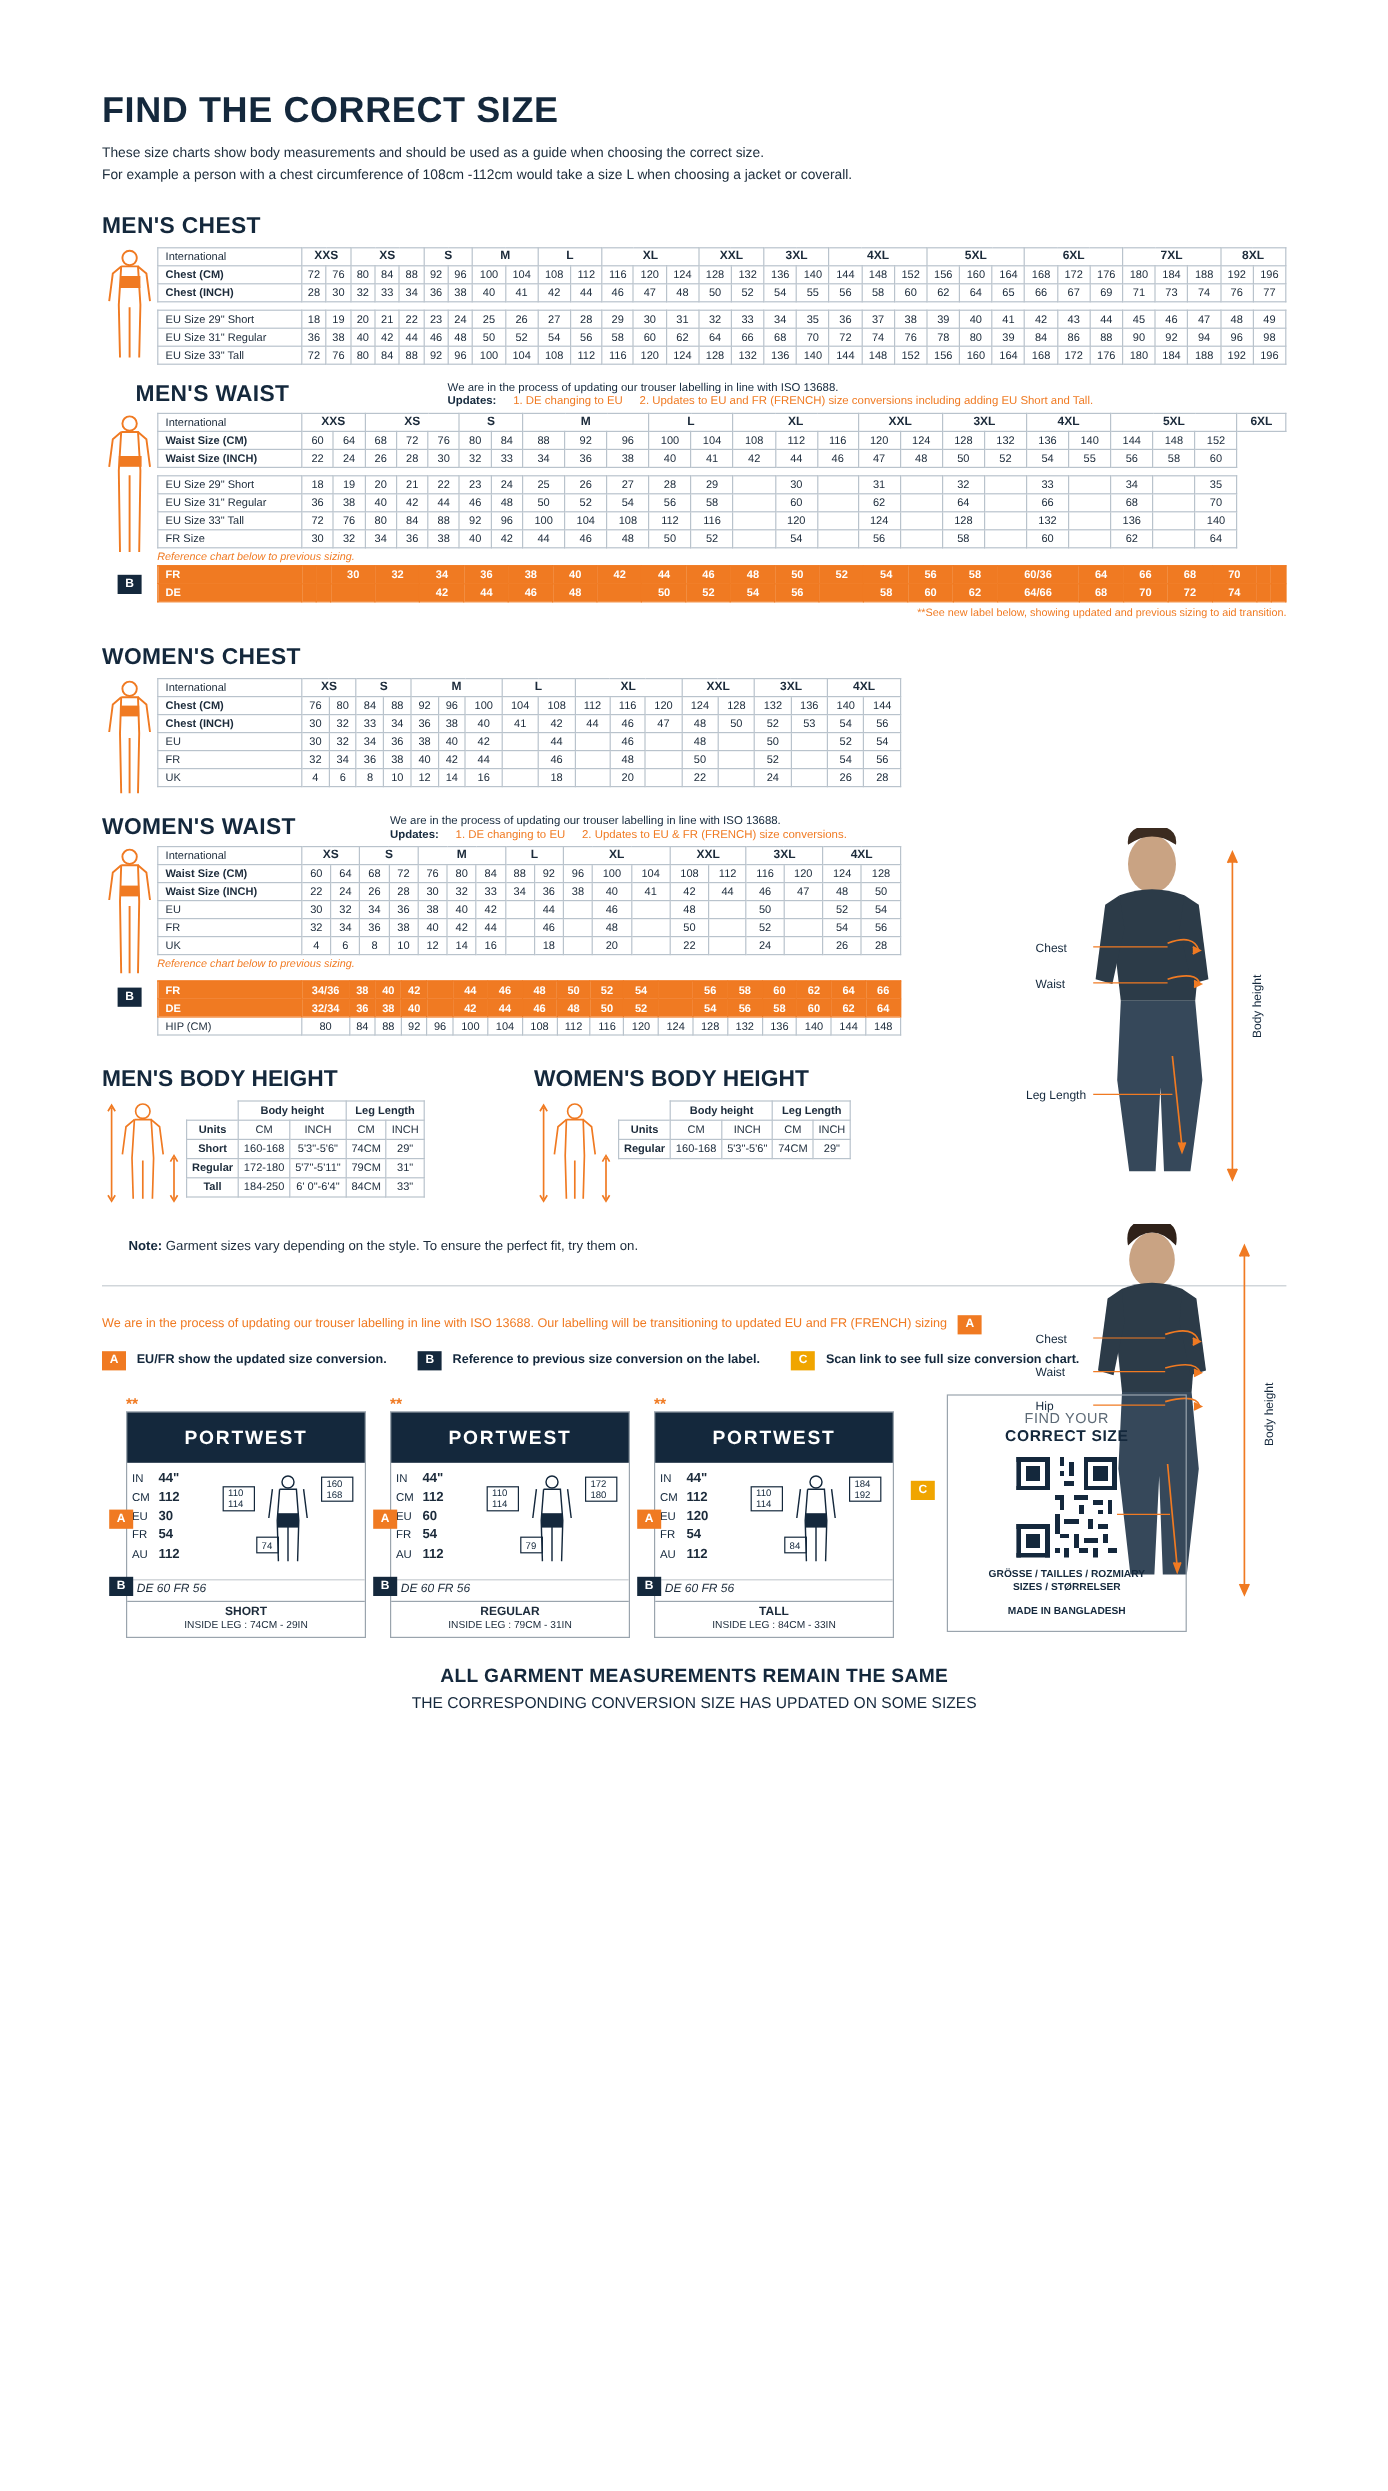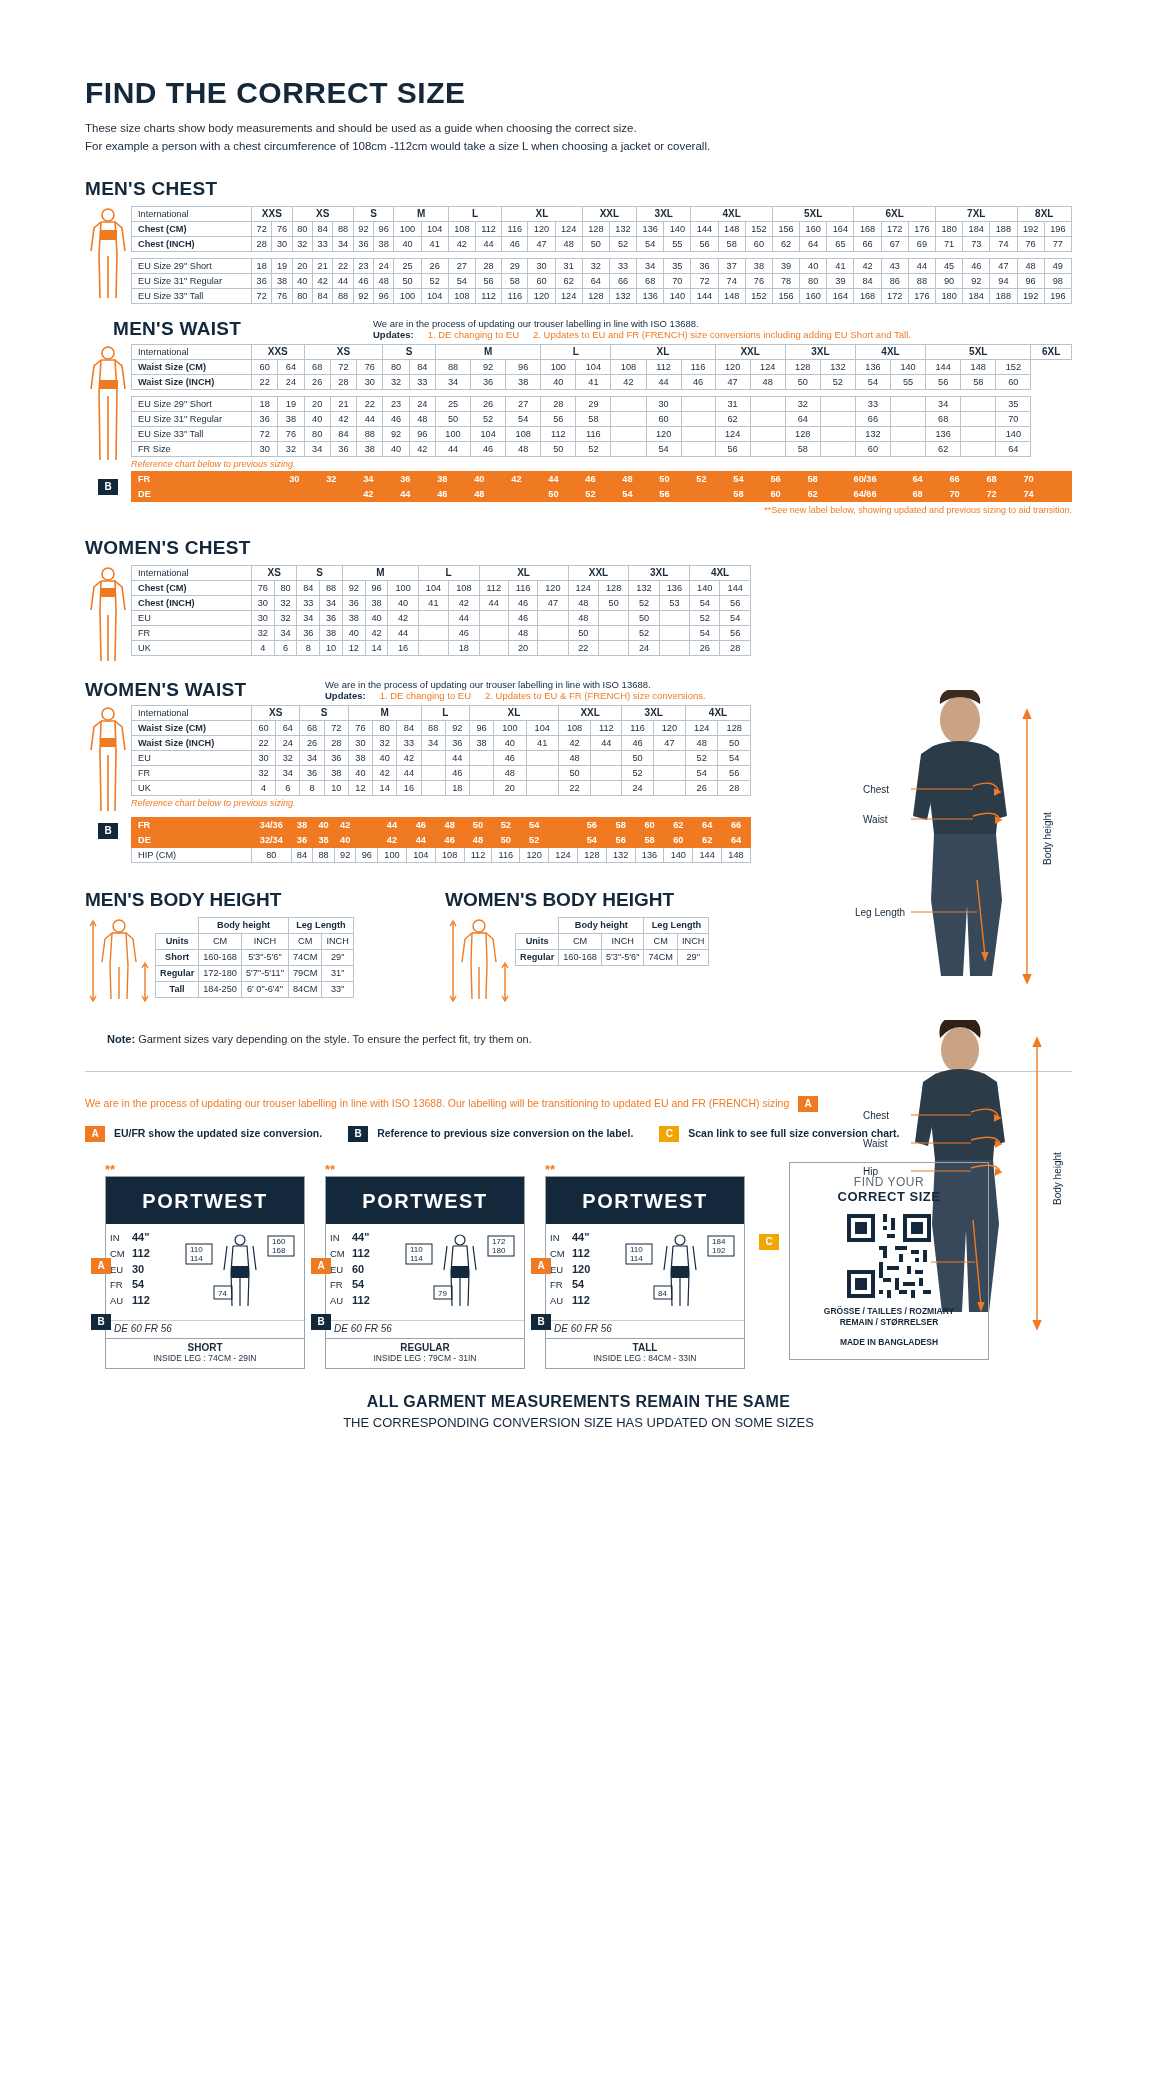--- a/index.html
+++ b/index.html
@@ -78,21 +78,21 @@
     color:#fff; font-size:10px; font-weight:bold; text-align:center; line-height:16px;
     margin-right:6px;
   }
 
   
   .cards { display:flex; gap:20px; margin-top:20px; align-items:flex-start; }
   .card { width:200px; position:relative; }
   .card .stars { color:#f07a22; font-weight:bold; font-size:13px; height:14px; }
   .label-box { border:1px solid #9aa4ad; background:#fff; }
   .brandbar { background:#14283c; color:#fff; text-align:center; padding:13px 0 11px; }
-  .brandbar .bn { font-size:20px; font-weight:bold; letter-spacing:1.5px; }
+  .brandbar .bn { font-size:16px; font-weight:bold; letter-spacing:1.5px; }
   .label-body { display:flex; padding:6px 4px 2px 4px; min-height:86px; }
   .lb-left { font-size:9.5px; line-height:1.45; width:74px; }
   .lb-left .k { display:inline-block; width:22px; color:#14283c; }
   .lb-left .v { font-weight:bold; font-size:11px; }
   .lb-mid { flex:1; position:relative; }
   .label-foot { border-top:1px solid #9aa4ad; text-align:center; padding:3px 0 5px; }
   .label-foot .sz { font-size:10px; font-weight:bold; }
   .label-foot .il { font-size:8.5px; }
   .de-fr { font-size:10px; font-style:italic; padding:2px 0 4px 8px; border-top:1px solid #c9ced3; }
   .badge-left { position:absolute; left:-14px; }
@@ -1347,21 +1347,21 @@
                 <rect x="10" y="19" width="1" height="2"></rect>
                   <rect x="13" y="19" width="2" height="1"></rect>
                 <rect x="16" y="19" width="1" height="2"></rect>
                   <rect x="19" y="19" width="2" height="1"></rect>
                 <rect x="8" y="19" width="1" height="1"></rect>
                   <rect x="17" y="11" width="1" height="1"></rect>
               </g>
             </svg>
           </div>
           <div class="t3">GRÖSSE / TAILLES / ROZMIARY</div>
-          <div class="t3">REMAIN / STØRRELSER</div>
+          <div class="t3">SIZES / STØRRELSER</div>
           <div class="t4">MADE IN BANGLADESH</div>
         </div>
       </div>
     </div>
 
     <div class="bottom1">ALL GARMENT MEASUREMENTS REMAIN THE SAME</div>
     <div class="bottom2">THE CORRESPONDING CONVERSION SIZE HAS UPDATED ON SOME SIZES</div>
   </div>
 
 </div>

